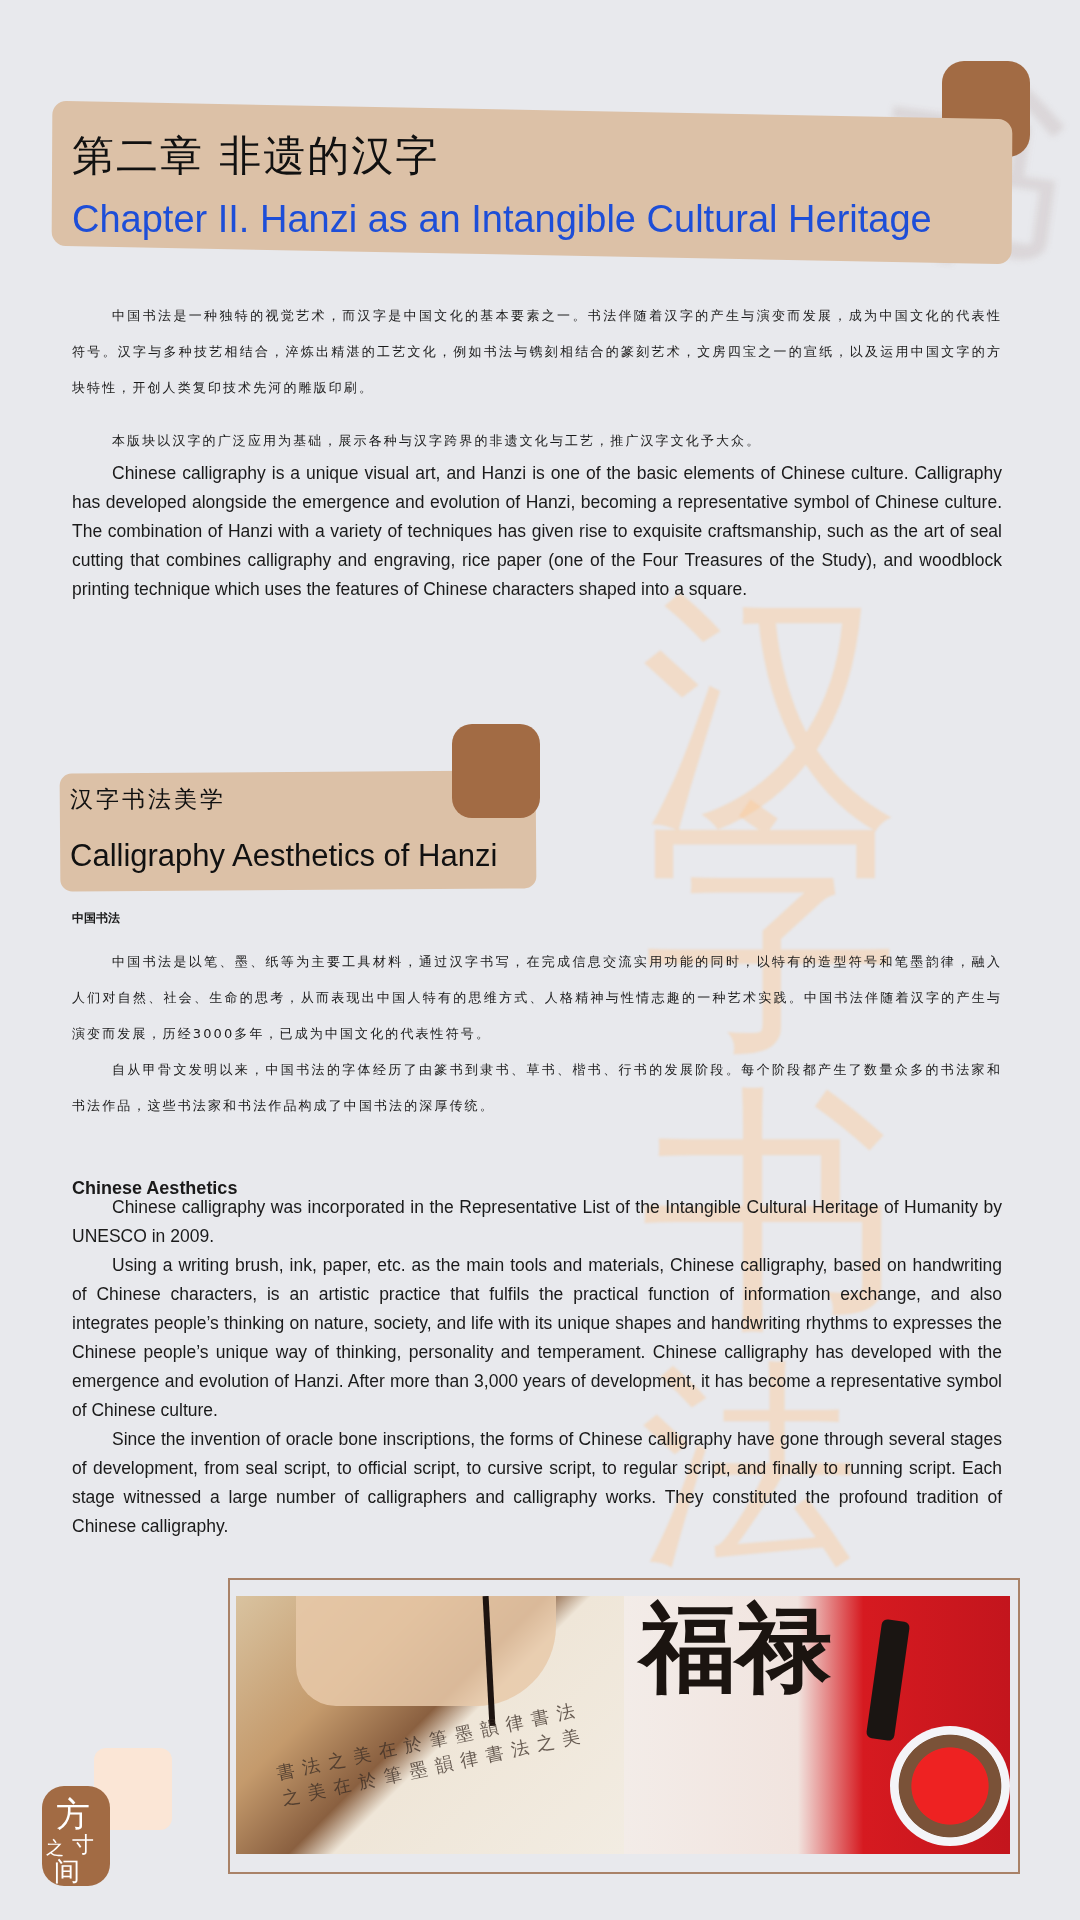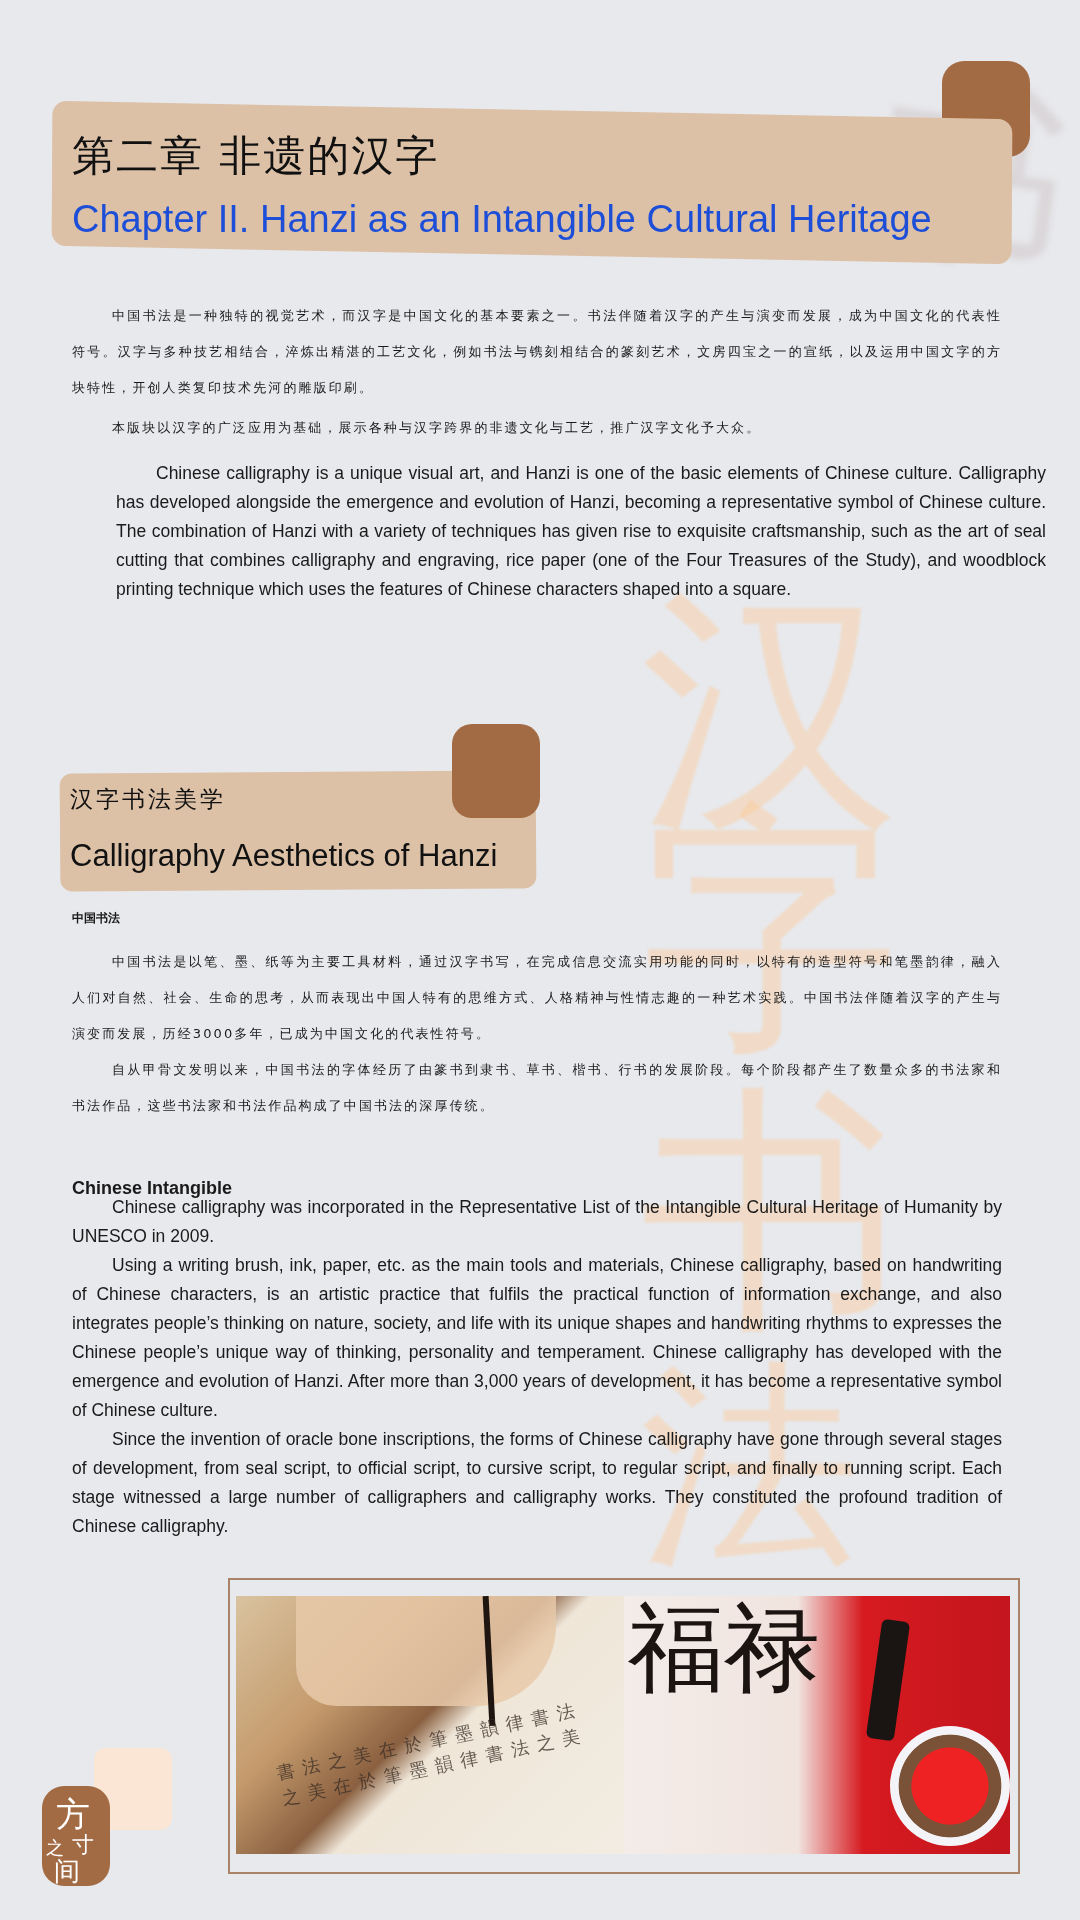--- a/index.html
+++ b/index.html
@@ -55,21 +55,21 @@
     border:2px solid #a98268; background:#e8e9ed;
   }
   .photo { position:absolute; top:16px; height:258px; overflow:hidden; }
   .photo-left { left:6px; width:388px;
     background:linear-gradient(135deg,#d9c3a0 0%,#c49a6c 30%,#8a6040 48%,#efe6d8 55%,#f2ece2 100%); }
   .photo-right { left:394px; width:386px;
     background:linear-gradient(90deg,#f3ece8 0%,#f1e4df 45%,#d61a20 62%,#c3151d 100%); }
   .pl-hand { position:absolute; left:60px; top:0; width:260px; height:110px; background:#e8c9a9; border-radius:0 0 80px 40px; opacity:0.85; }
   .pl-brush { position:absolute; left:250px; top:0; width:6px; height:130px; background:#1e1410; transform:rotate(-3deg); }
   .pl-text { position:absolute; left:40px; top:130px; width:330px; color:#3a2d25; font-size:18px; line-height:26px; letter-spacing:8px; font-family:"DejaVu Serif", serif; transform:rotate(-12deg); opacity:0.75; }
-  .pr-chars { position:absolute; left:4px; top:0; width:200px; color:#1b1410; font-family:"DejaVu Serif", serif; font-weight:normal; font-size:96px; line-height:104px; }
+  .pr-chars { position:absolute; left:16px; top:0; width:200px; color:#1b1410; font-family:"DejaVu Serif", serif; font-weight:bold; font-size:96px; line-height:104px; }
   .pr-inkstone { position:absolute; right:0; bottom:8px; width:120px; height:120px; border-radius:50%; background:radial-gradient(circle,#e22 0 45%,#7a5238 46% 60%,#f4f4f8 61%); }
   .pr-seal { position:absolute; left:250px; top:24px; width:28px; height:120px; background:#1a1512; border-radius:6px; transform:rotate(8deg); }
 
   .logo-bg { position:absolute; left:94px; top:1748px; width:78px; height:82px; background:#fbe6d6; border-radius:12px; }
   .logo-seal {
     position:absolute; left:42px; top:1786px; width:68px; height:100px;
     background:#a26b44; border-radius:22px; color:#fff;
     font-family:"DejaVu Serif", serif;
   }
   .logo-c1 { position:absolute; left:14px; top:6px; font-size:34px; }
@@ -86,39 +86,39 @@
 <div class="wm wm-orange wm-3">书</div>
 <div class="wm wm-orange wm-4">法</div>
 
 <div class="chapter-square"></div>
 <div class="chapter-banner"></div>
 <div class="chapter-zh">第二章  非遗的汉字</div>
 <div class="chapter-en">Chapter II. Hanzi as an Intangible Cultural Heritage</div>
 
 <div class="para zh" style="top:298px;">
   <p class="indent">中国书法是一种独特的视觉艺术，而汉字是中国文化的基本要素之一。书法伴随着汉字的产生与演变而发展，成为中国文化的代表性符号。汉字与多种技艺相结合，淬炼出精湛的工艺文化，例如书法与镌刻相结合的篆刻艺术，文房四宝之一的宣纸，以及运用中国文字的方块特性，开创人类复印技术先河的雕版印刷。</p>
-  <p class="indent" style="margin-top:4px;">本版块以汉字的广泛应用为基础，展示各种与汉字跨界的非遗文化与工艺，推广汉字文化予大众。</p>
+  <p class="indent" style="margin-top:17px;">本版块以汉字的广泛应用为基础，展示各种与汉字跨界的非遗文化与工艺，推广汉字文化予大众。</p>
 </div>
 
-<div class="para en" style="top:459px;margin-left:44px;">
+<div class="para en" style="top:459px;">
   <p class="indent">Chinese calligraphy is a unique visual art, and Hanzi is one of the basic elements of Chinese culture. Calligraphy has developed alongside the emergence and evolution of Hanzi, becoming a representative symbol of Chinese culture. The combination of Hanzi with a variety of techniques has given rise to exquisite craftsmanship, such as the art of seal cutting that combines calligraphy and engraving, rice paper (one of the Four Treasures of the Study), and woodblock printing technique which uses the features of Chinese characters shaped into a square.</p>
 </div>
 
 <div class="section-banner"></div>
 <div class="section-square"></div>
 <div class="section-zh">汉字书法美学</div>
 <div class="section-en">Calligraphy Aesthetics of Hanzi</div>
 
 <div class="sub-zh">中国书法</div>
 <div class="para zh" style="top:944px;">
   <p class="indent">中国书法是以笔、墨、纸等为主要工具材料，通过汉字书写，在完成信息交流实用功能的同时，以特有的造型符号和笔墨韵律，融入人们对自然、社会、生命的思考，从而表现出中国人特有的思维方式、人格精神与性情志趣的一种艺术实践。中国书法伴随着汉字的产生与演变而发展，历经3000多年，已成为中国文化的代表性符号。</p>
   <p class="indent">自从甲骨文发明以来，中国书法的字体经历了由篆书到隶书、草书、楷书、行书的发展阶段。每个阶段都产生了数量众多的书法家和书法作品，这些书法家和书法作品构成了中国书法的深厚传统。</p>
 </div>
 
-<div class="sub-en">Chinese Intangible</div>
+<div class="sub-en">Chinese Aesthetics</div>
 <div class="para en" style="top:1193px;">
   <p class="indent">Chinese calligraphy was incorporated in the Representative List of the Intangible Cultural Heritage of Humanity by UNESCO in 2009.</p>
   <p class="indent">Using a writing brush, ink, paper, etc. as the main tools and materials, Chinese calligraphy, based on handwriting of Chinese characters, is an artistic practice that fulfils the practical function of information exchange, and also integrates people’s thinking on nature, society, and life with its unique shapes and handwriting rhythms to expresses the Chinese people’s unique way of thinking, personality and temperament. Chinese calligraphy has developed with the emergence and evolution of Hanzi. After more than 3,000 years of development, it has become a representative symbol of Chinese culture.</p>
   <p class="indent">Since the invention of oracle bone inscriptions, the forms of Chinese calligraphy have gone through several stages of development, from seal script, to official script,  to cursive script, to regular script, and finally to running script. Each stage witnessed a large number of calligraphers and calligraphy works. They constituted the profound tradition of Chinese calligraphy.</p>
 </div>
 
 <div class="photo-frame">
   <div class="photo photo-left">
     <div class="pl-hand"></div>
     <div class="pl-brush"></div>

